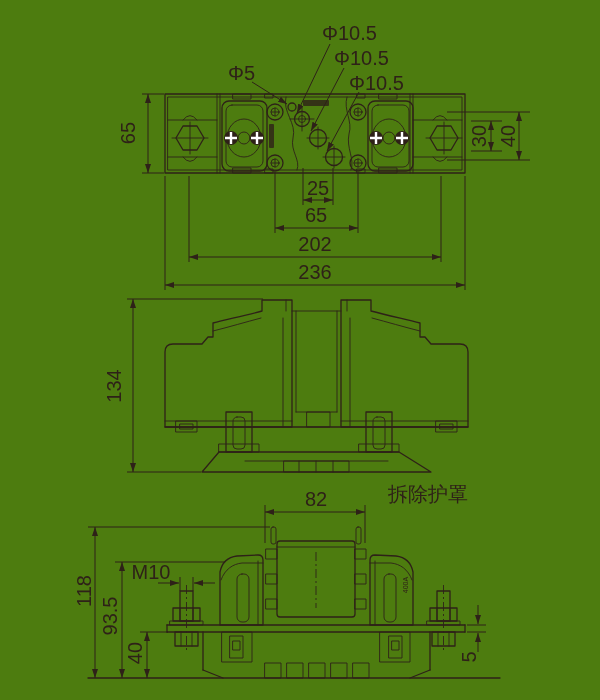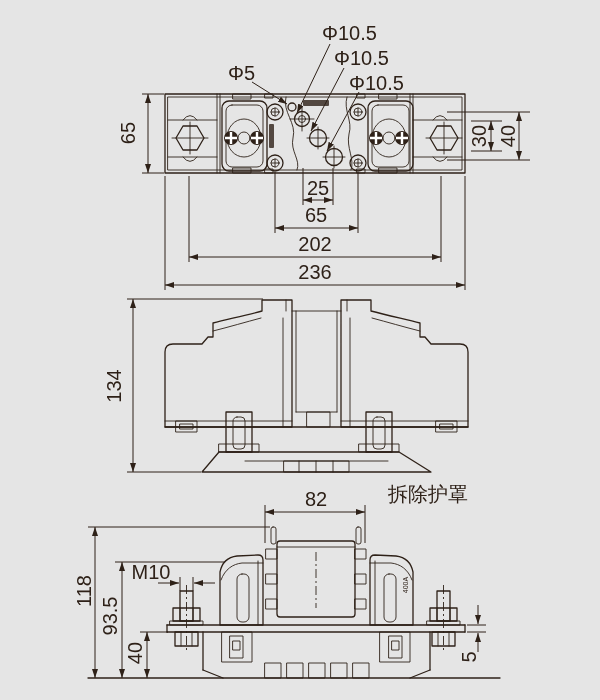--- a/index.html
+++ b/index.html
@@ -1,16 +1,16 @@
 <!DOCTYPE html>
 <html><head>
 <meta charset="utf-8">
 <style>
   html,body{margin:0;padding:0;background:#ffffff;}
-  .stage{position:relative;width:600px;height:700px;background:#e5e5e5;overflow:hidden;}
+  .stage{position:relative;width:600px;height:700px;background:#4d7c0f;overflow:hidden;}
   svg{display:block;}
   .ln{fill:none;stroke:#2e2118;stroke-width:1.3;stroke-linecap:round;stroke-linejoin:round;}
   .tn{fill:none;stroke:#2e2118;stroke-width:0.9;stroke-linecap:round;stroke-linejoin:round;}
   .dim{fill:none;stroke:#2e2118;stroke-width:1;}
   .fillshape{fill:#2e2118;stroke:none;}
   .whitecross{stroke:#ffffff;stroke-width:2.4;fill:none;}
   .cl{fill:none;stroke:#2e2118;stroke-width:0.9;stroke-dasharray:9 3 2 3;}
   text{font-family:"Liberation Sans",sans-serif;fill:#2e2118;}
   .dimtxt{font-size:20px;}
   .small{font-size:7px;}

